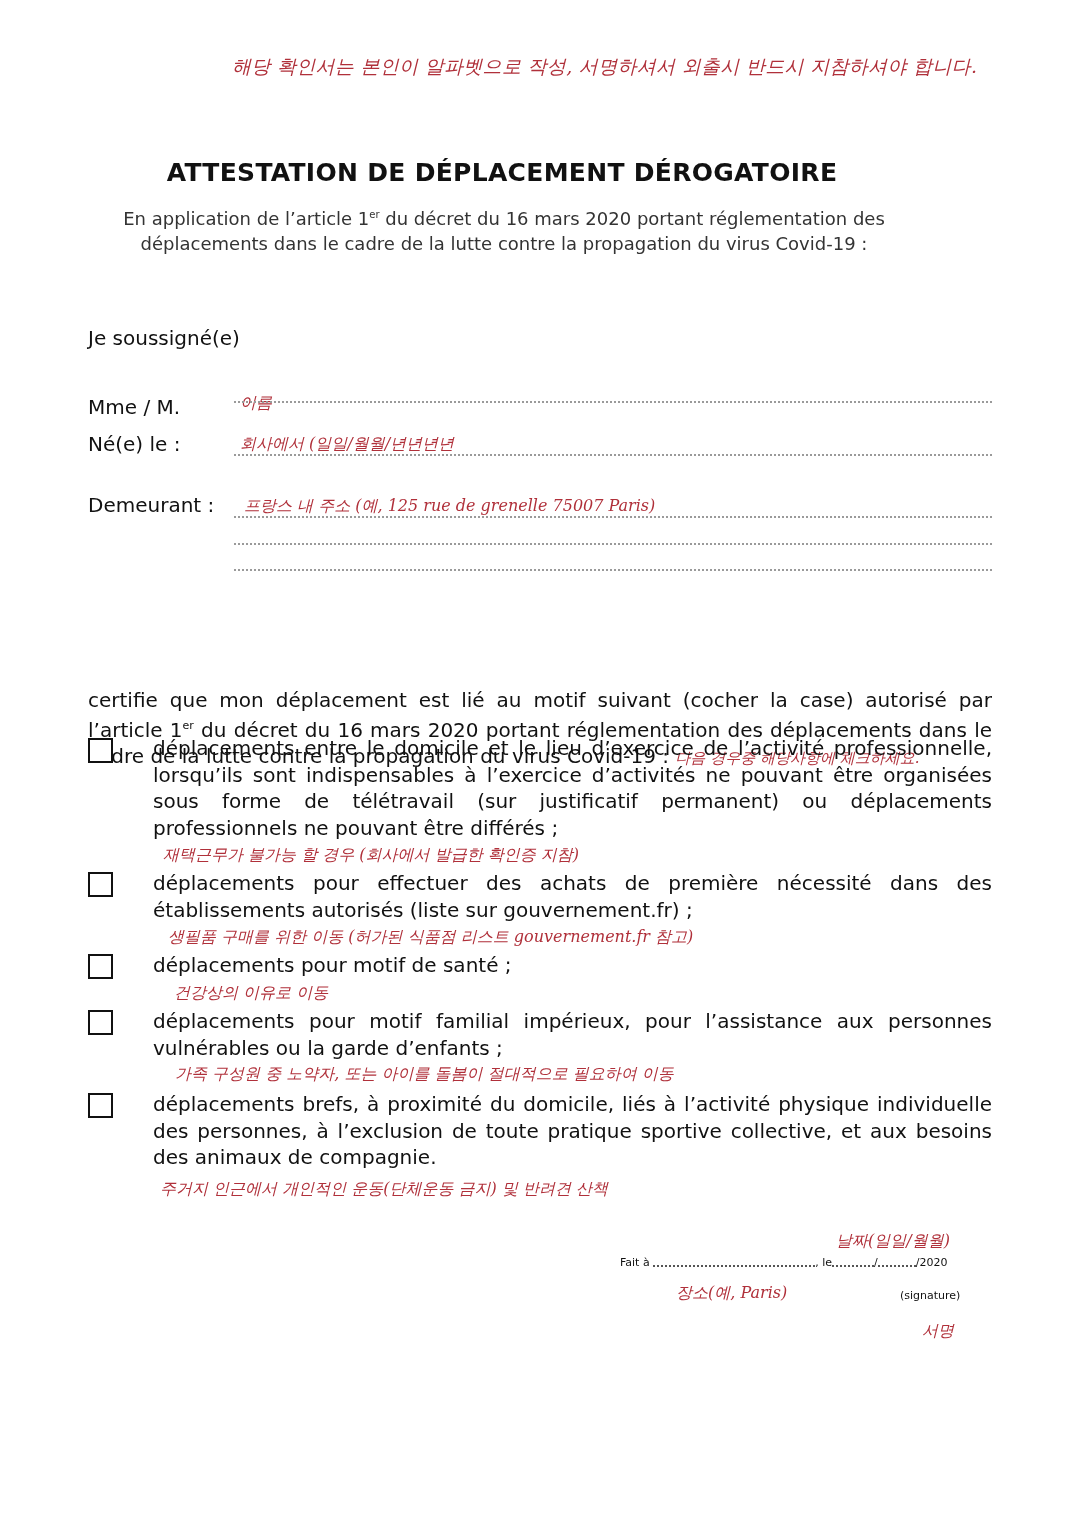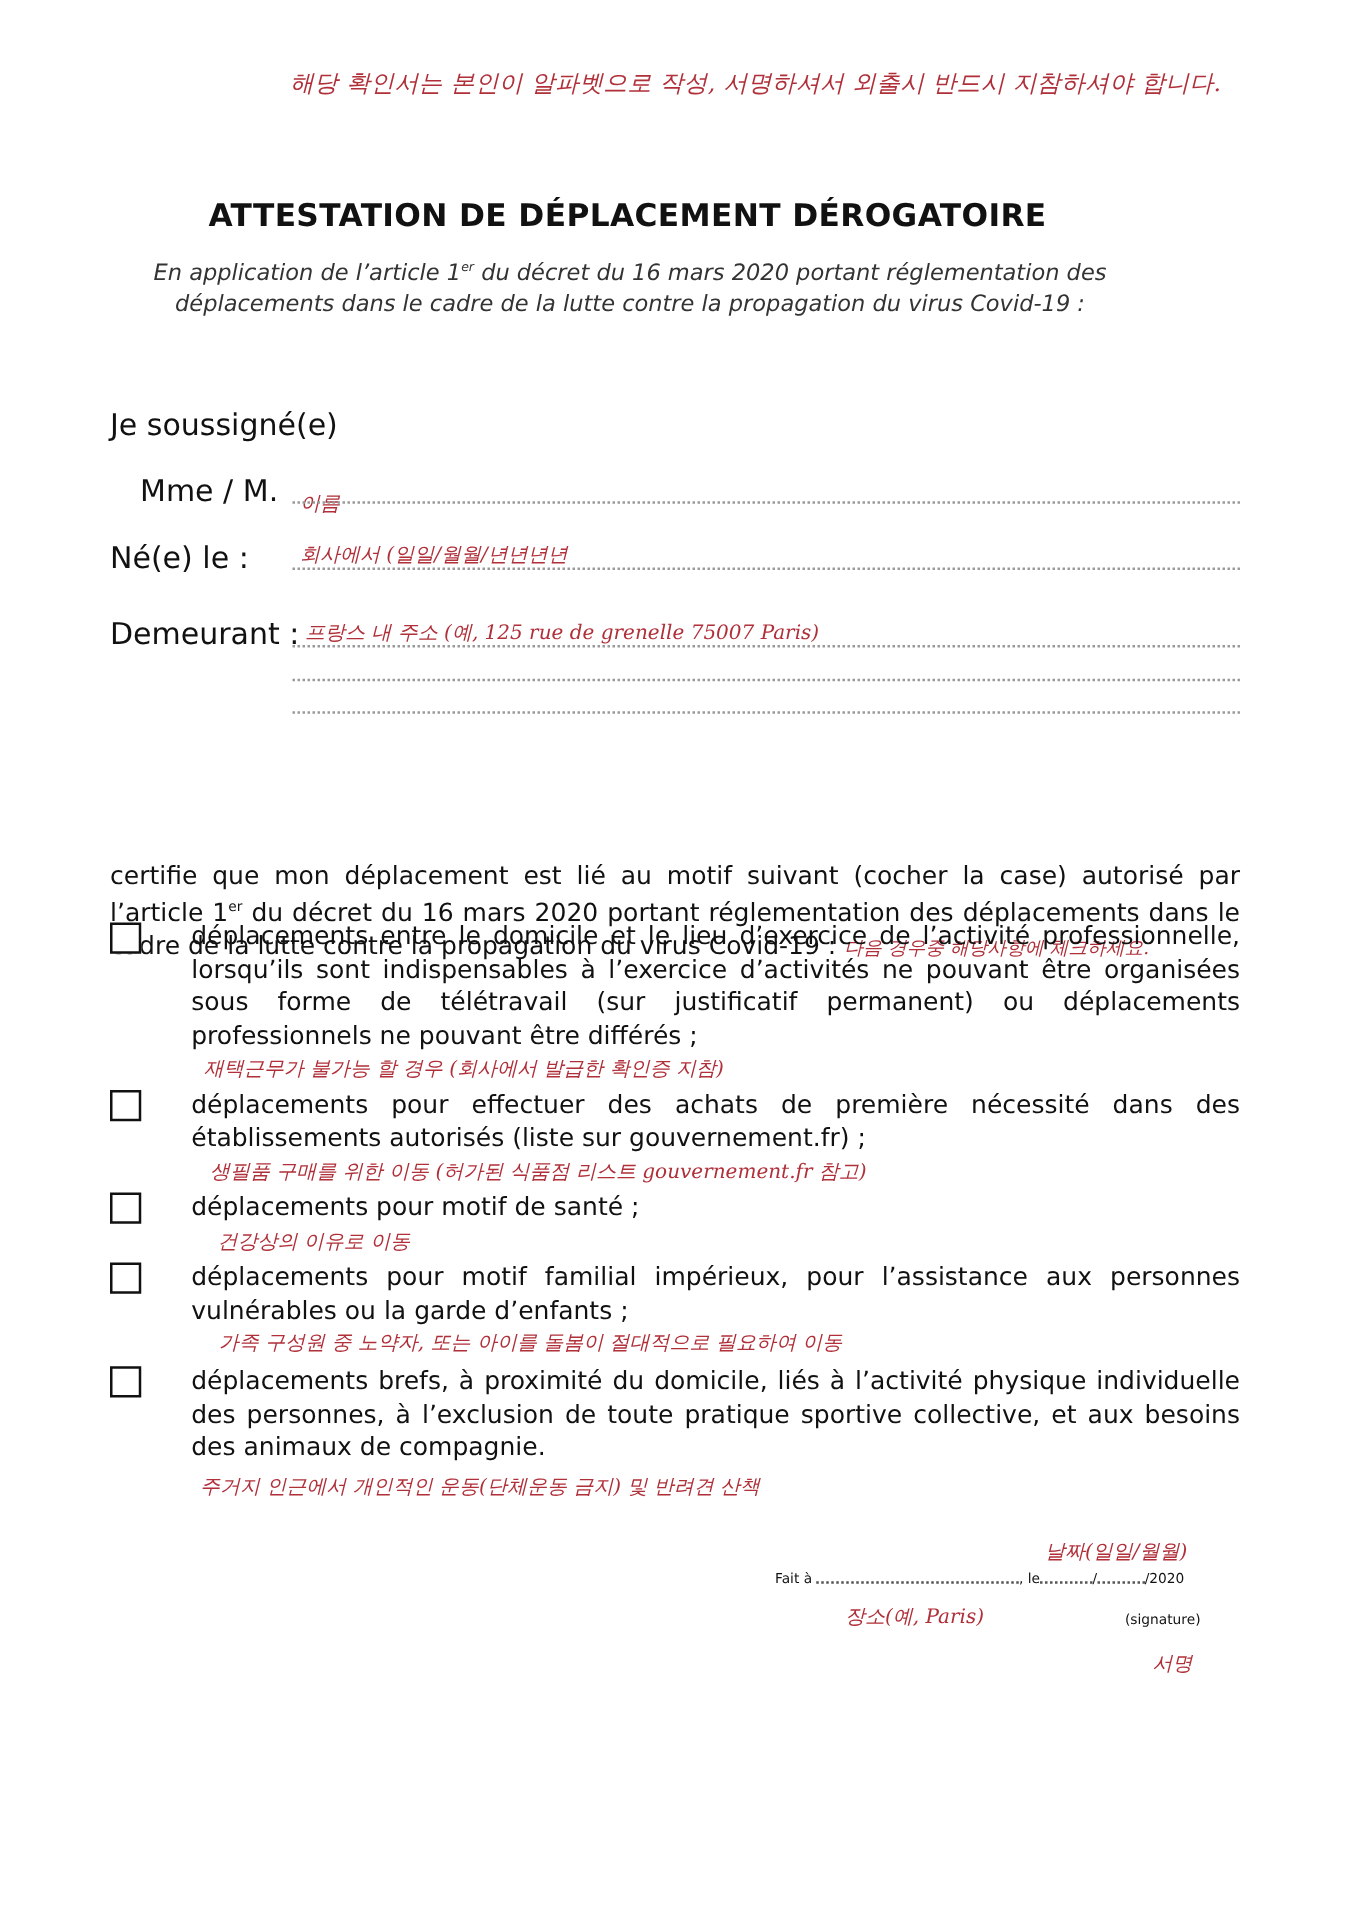--- a/index.html
+++ b/index.html
@@ -4,24 +4,24 @@
   <style>
     * { box-sizing: border-box; margin: 0; padding: 0; }
     html, body { width: 1080px; height: 1527px; background: #ffffff; }
     body { position: relative; font-family: "DejaVu Sans", sans-serif; color: #1a1a1a; overflow: hidden; }
     .abs { position: absolute; }
     .red { color: #b0303a; font-family: "DejaVu Serif", serif; font-style: italic; }
 
     .top-note { left: 232px; top: 54px; font-size: 19px; letter-spacing: 0.3px; white-space: nowrap; text-align: center; }
 
     .title { left: 0; width: 1004px; top: 158px; text-align: center; font-size: 25px; font-weight: bold; letter-spacing: 0.3px; color: #111; }
-    .subtitle { left: 0; width: 1008px; top: 202px; text-align: center; font-size: 18px; line-height: 25px; color: #333; font-style: italic; }
+    .subtitle { left: 0; width: 1008px; top: 202px; text-align: center; font-size: 18px; line-height: 25px; color: #333; }
     .subtitle sup { font-size: 10px; }
 
-    .label { font-size: 24px; color: #111; white-space: nowrap; }
+    .label { font-size: 20px; color: #111; white-space: nowrap; }
     .dots { border-bottom: 2px dotted #9a9a9a; height: 0; }
     .hint { font-size: 16px; white-space: nowrap; }
 
     .para { left: 88px; width: 904px; top: 652px; font-size: 20px; line-height: 26px; text-align: justify; color: #111; margin-top: 35px; }
     .para sup { font-size: 11px; }
     .para .red { font-size: 15px; }
 
     .cb { width: 25px; height: 25px; border: 2px solid #111; background: #fff; cursor: pointer; }
     .item-text { left: 153px; width: 839px; font-size: 20px; line-height: 26.5px; text-align: justify; color: #111; }
     .item-hint { font-size: 16px; white-space: nowrap; }
@@ -35,21 +35,21 @@
 <div class="abs top-note red">해당 확인서는 본인이 알파벳으로 작성, 서명하셔서 외출시 반드시 지참하셔야 합니다.</div>
 
 <div class="abs title">ATTESTATION DE DÉPLACEMENT DÉROGATOIRE</div>
 <div class="abs subtitle">
   <div><span>En application de l’article 1</span><sup>er</sup><span> du décret du 16 mars 2020 portant réglementation des</span></div>
   <div>déplacements dans le cadre de la lutte contre la propagation du virus Covid-19 :</div>
 </div>
 
 <div class="abs label" style="left:88px; top:326px;">Je soussigné(e)</div>
 
-<div class="abs label" style="left:88px; top:379px;margin-left:24px;">Mme / M.</div>
+<div class="abs label" style="left:88px; top:395px;">Mme / M.</div>
 <div class="abs hint red" style="left:240px; top:381px;margin-top:12px;">이름</div>
 <div class="abs dots" style="left:234px; top:401px; width:758px;"></div>
 
 <div class="abs label" style="left:88px; top:432px;">Né(e) le  :</div>
 <div class="abs hint red" style="left:240px; top:434px;">회사에서 (일일/월월/년년년년</div>
 <div class="abs dots" style="left:234px; top:454px; width:758px;"></div>
 
 <div class="abs label" style="left:88px; top:493px;">Demeurant  :</div>
 <div class="abs hint red" style="left:244px; top:496px;">프랑스 내 주소 (예, 125 rue de grenelle 75007 Paris)</div>
 <div class="abs dots" style="left:234px; top:516px; width:758px;"></div>

